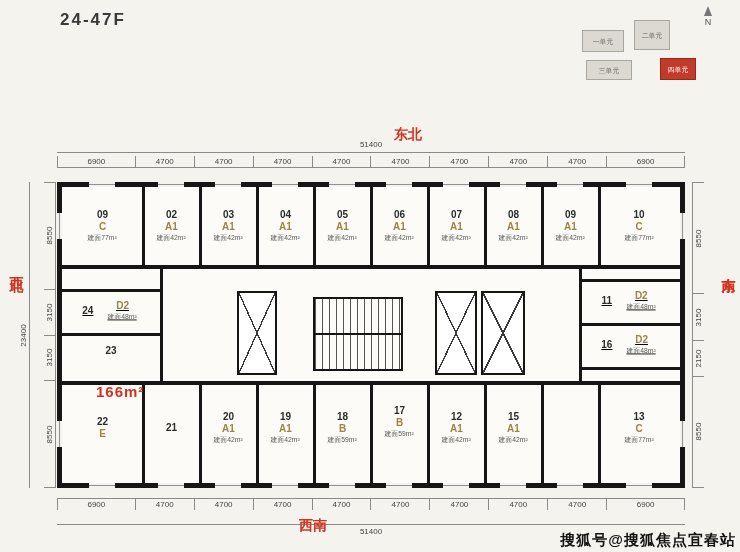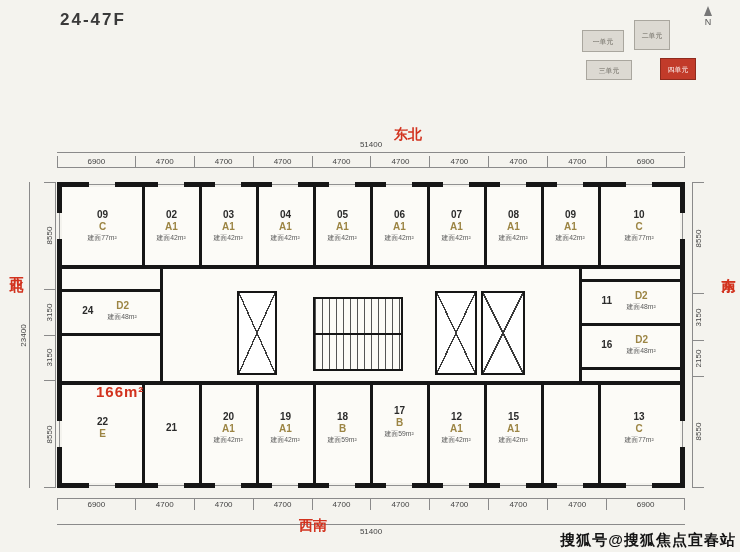--- a/index.html
+++ b/index.html
@@ -54,21 +54,21 @@
   .stairs{position:absolute;box-sizing:border-box;border:2px solid #161616;
       background:repeating-linear-gradient(90deg,#555 0 1px,transparent 1px 7px);}
   .stairs::after{content:"";position:absolute;left:0;right:0;top:50%;height:2px;background:#161616;transform:translateY(-50%);}
 
   
   .u{position:absolute;display:flex;flex-direction:column;align-items:center;justify-content:center;
      text-align:center;line-height:1.2;}
   .u .no{font-size:10px;font-weight:700;color:#2b2b2b;}
   .u .ty{font-size:10px;font-weight:700;color:#9c8544;}
   .u .ar{font-size:8px;color:#5a5a5a;transform:scale(0.85);white-space:nowrap;}
-  .u.ur{flex-direction:row;gap:12px;}
+  .u.ur{flex-direction:row;gap:12px;text-decoration:underline;}
   .u.ur .col{display:flex;flex-direction:column;align-items:center;}
   .area-big{position:absolute;font-size:15px;font-weight:800;color:#d2321e;letter-spacing:1px;z-index:6;}
 </style>
 </head>
 <body>
 
 <div class="page">
 
   <div class="floors">24-47F</div>
 
@@ -268,20 +268,23 @@
       <span class="ar">建面77m²</span>
     </div>
 
     <div class="u ur" style="left:2px;top:104px;width:94px;height:40px">
       <span class="no">24</span>
       <span class="col">
         <span class="ty">D2</span>
         <span class="ar">建面48m²</span>
       </span>
     </div>
+    <div class="u" style="left:2px;top:148px;width:94px;height:32px">
+      <span class="no">23</span>
+    </div>
 
     <div class="u ur" style="left:522px;top:94px;width:92px;height:40px">
       <span class="no">11</span>
       <span class="col">
         <span class="ty">D2</span>
         <span class="ar">建面48m²</span>
       </span>
     </div>
     <div class="u ur" style="left:522px;top:138px;width:92px;height:40px">
       <span class="no">16</span>

